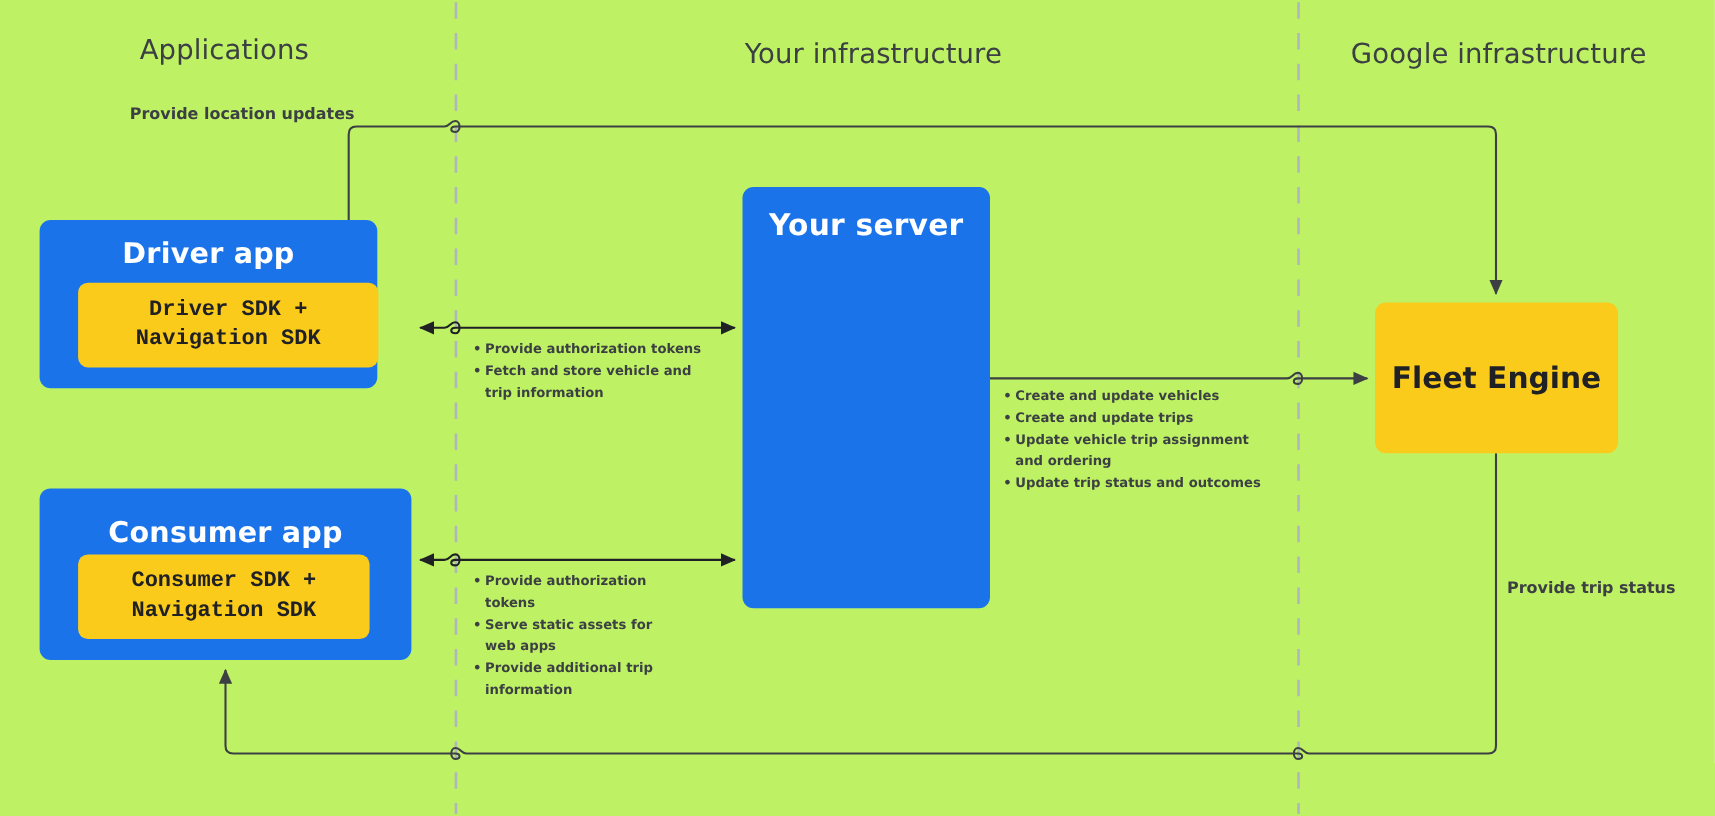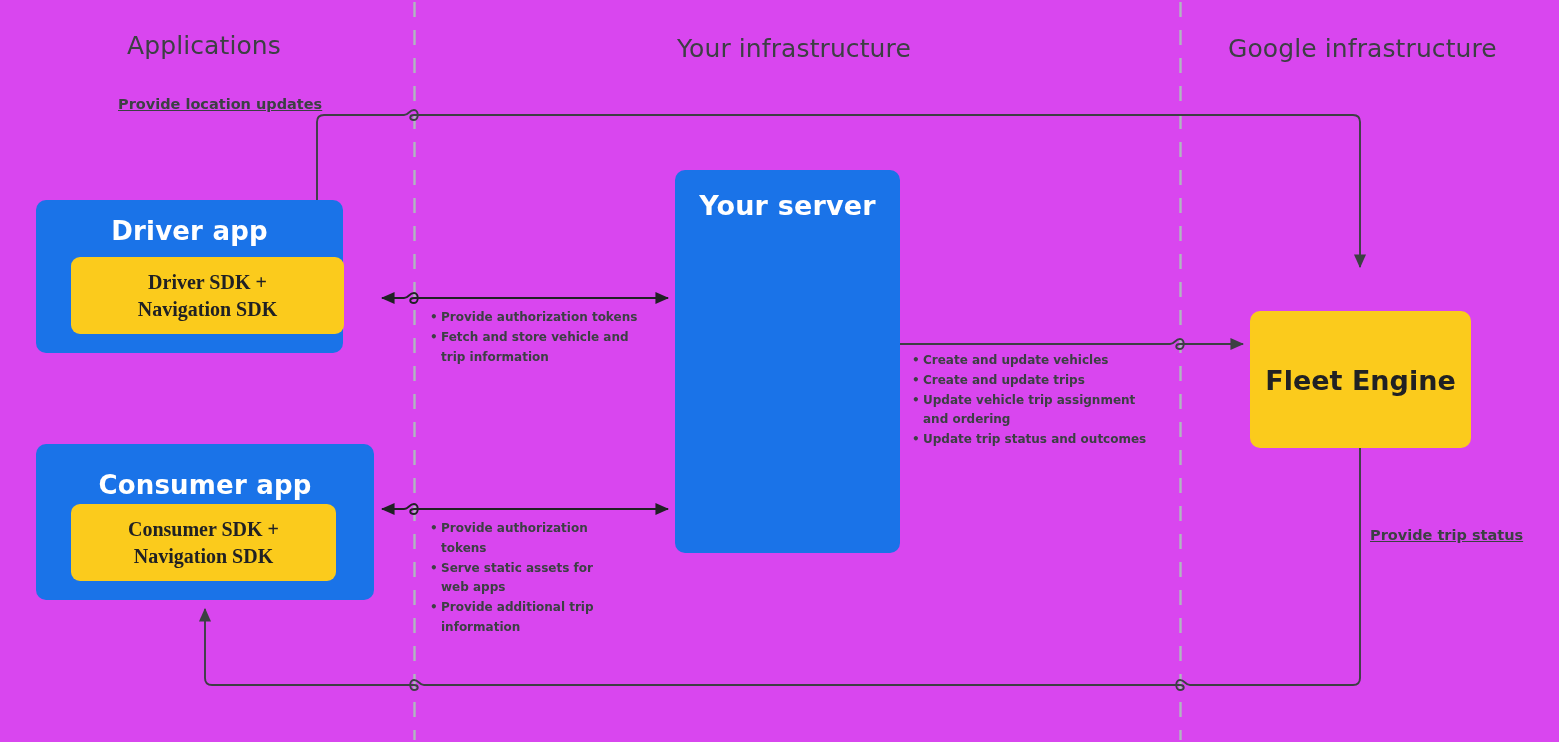--- a/index.html
+++ b/index.html
@@ -4,21 +4,21 @@
 <style>
   html, body {
     margin: 0;
     padding: 0;
     background: #ffffff;
   }
   #canvas {
     position: relative;
     width: 1559px;
     height: 742px;
-    background: #d946ef;
+    background: #bef264;
     font-family: "DejaVu Sans", sans-serif;
     overflow: hidden;
   }
   svg.layer {
     position: absolute;
     left: 0;
     top: 0;
     width: 1559px;
     height: 742px;
     pointer-events: none;
@@ -35,21 +35,20 @@
   .box {
     position: absolute;
     box-sizing: border-box;
     border-radius: 10px;
   }
   .box-blue {
     background: #1a73e8;
   }
   .box-yellow {
     background: #fbcb1c;
-    margin-top: 36px;
   }
   .app-title {
     position: absolute;
     left: 0;
     right: 0;
     text-align: center;
     color: #ffffff;
     font-size: 26px;
     font-weight: bold;
     font-family: "DejaVu Sans", sans-serif;
@@ -60,42 +59,41 @@
     border-radius: 9px;
     background: #fbcb1c;
     display: flex;
     align-items: center;
     justify-content: center;
     text-align: center;
     color: #202124;
     font-size: 20px;
     font-weight: bold;
     line-height: 1.32;
-    font-family: Liberation Serif, serif;
+    font-family: Liberation Mono, monospace;
   }
   .fe-label {
     position: absolute;
     left: 0;
     right: 0;
     top: 50%;
     transform: translateY(-50%);
     text-align: center;
     color: #202124;
     font-size: 27px;
     font-weight: bold;
     font-family: "DejaVu Sans", sans-serif;
   }
   .edge-label {
     position: absolute;
     font-size: 14.5px;
     font-weight: bold;
     color: #3c4043;
     font-family: "DejaVu Sans", sans-serif;
     white-space: nowrap;
-    text-decoration: underline;
   }
   .bullets {
     position: absolute;
     font-size: 12px;
     font-weight: bold;
     color: #3c4043;
     font-family: "DejaVu Sans", sans-serif;
     line-height: 1.65;
   }
   .bullets .b-row {

